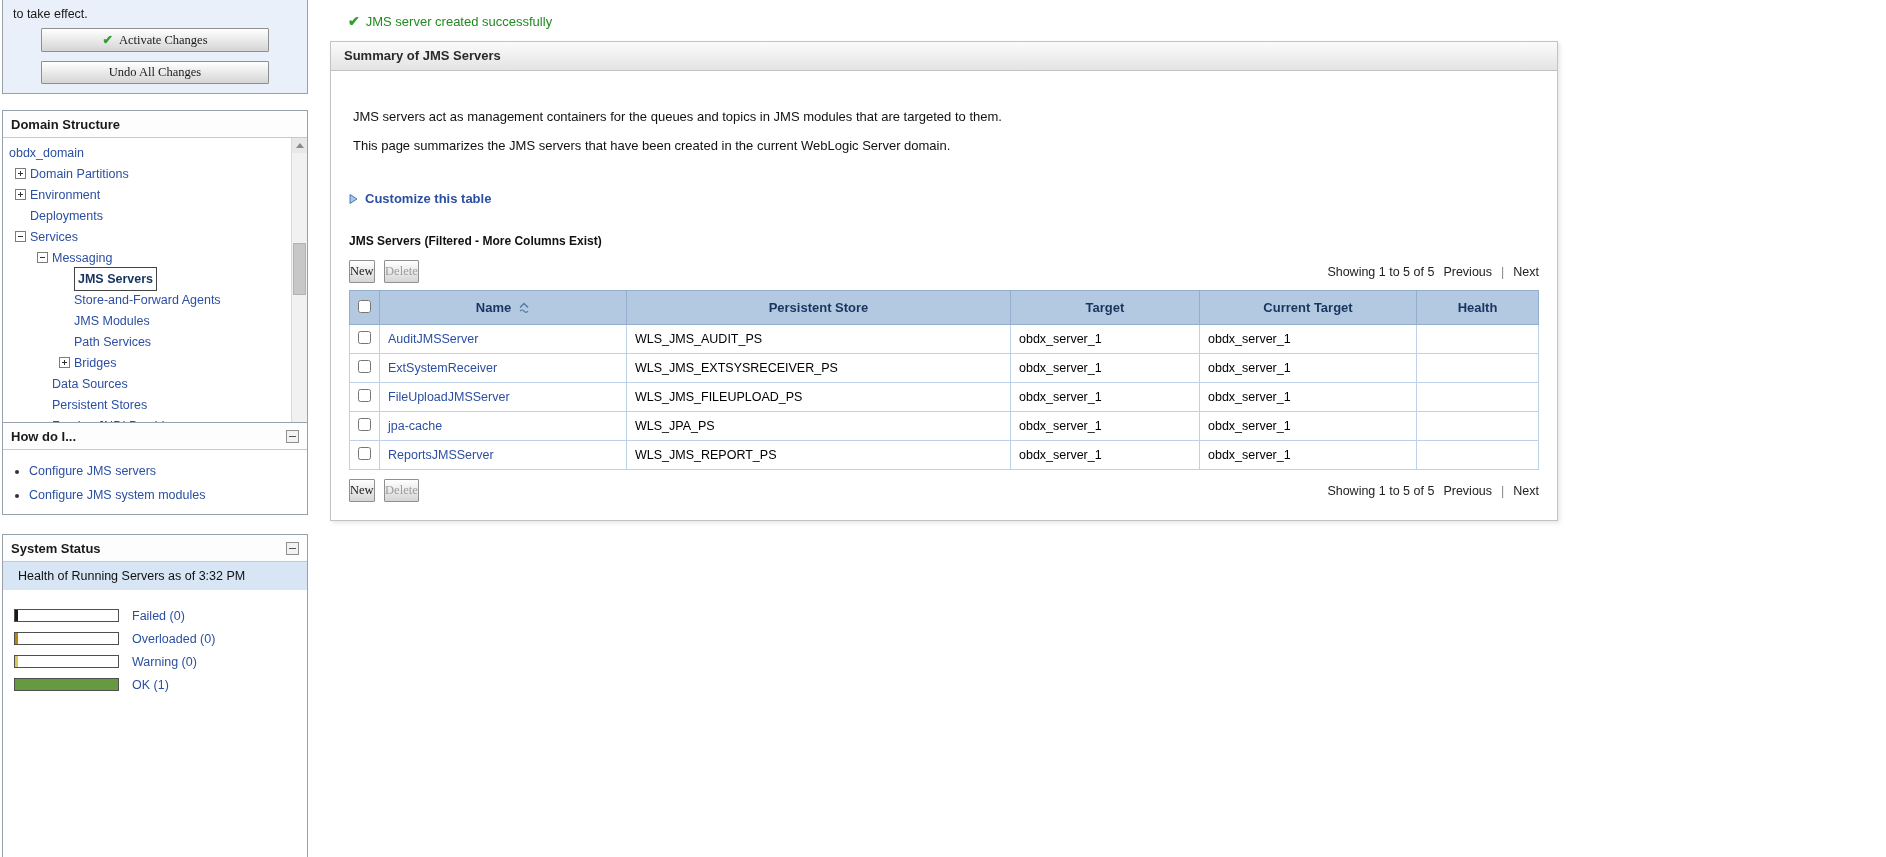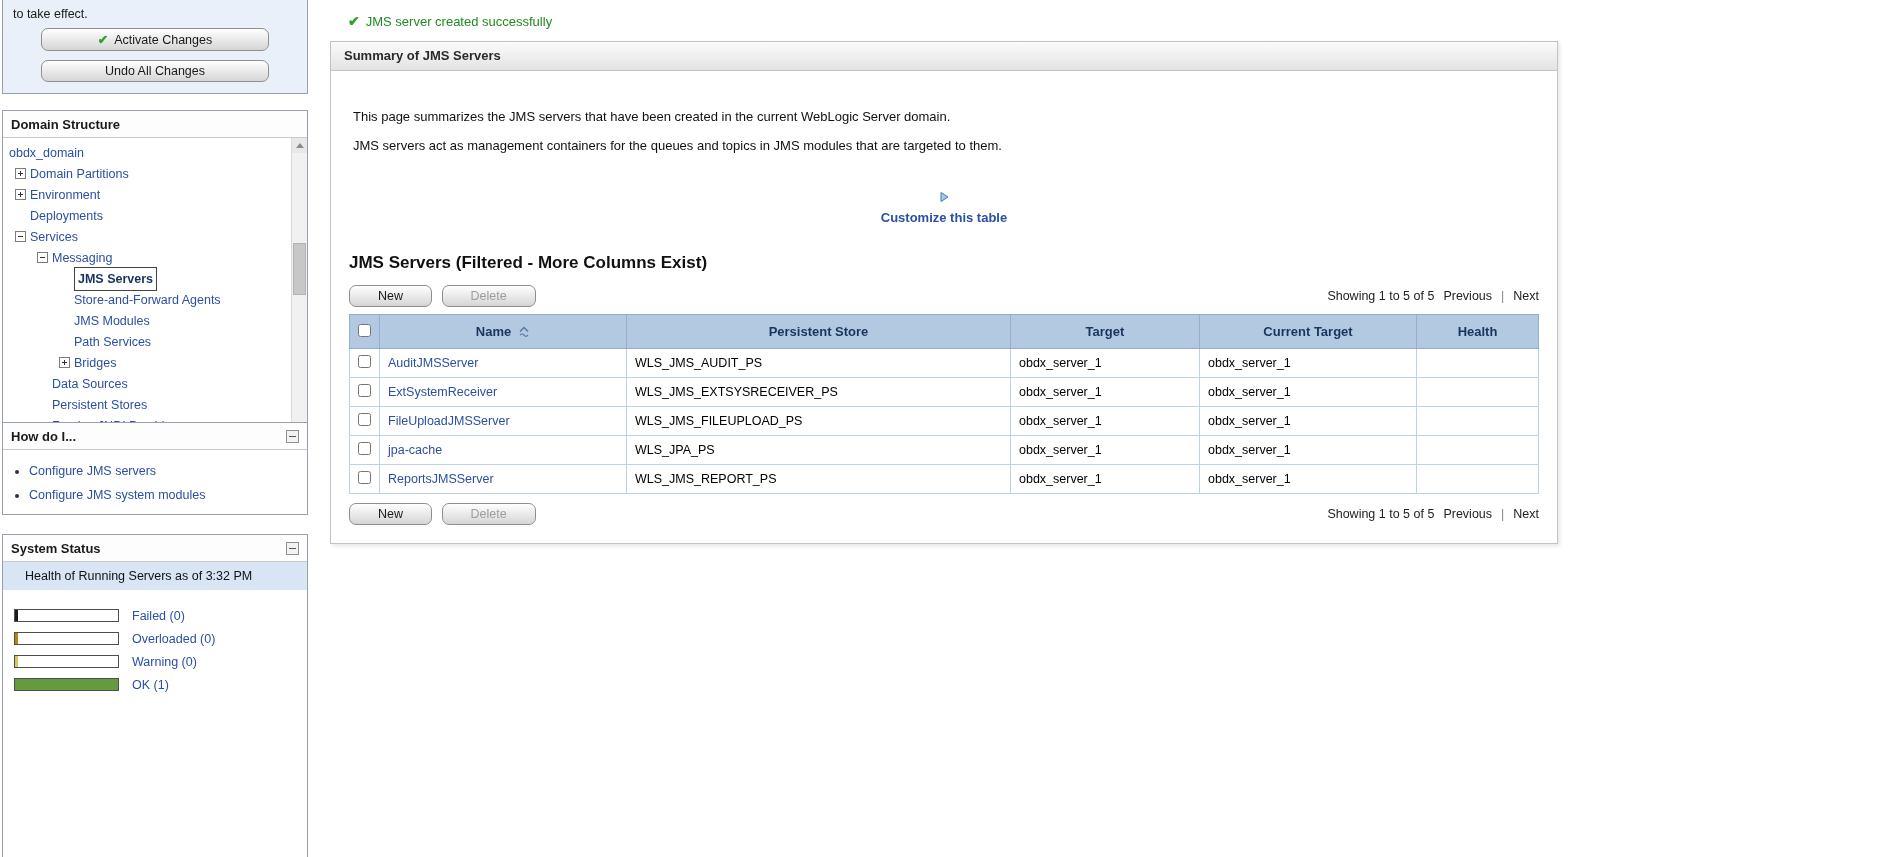--- a/index.html
+++ b/index.html
@@ -16,22 +16,22 @@
     display: flex; justify-content: space-between; align-items: center;
     padding: 6px 8px 5px; font-size: 13px; font-weight: bold; color: #1a1a1a;
     border-bottom: 1px solid #c9c9c9; background: #fdfdfd;
   }
   .collapse-box { width: 13px; height: 13px; border: 1px solid #8f8f8f; background: #f2f2f2; cursor: pointer; }
   .collapse-box::after { content: ""; display: block; width: 7px; height: 1px; background: #555; margin: 5px auto 0; }
 
   #change-center { top: -2px; height: 96px; background: #e9f0f9; padding-top: 6px; }
   #change-center .cc-note { padding: 2px 10px 7px; color: #1a1a1a; }
   .btn {
-    display: inline-block; padding: 3px 28px; font-family: Liberation Sans, sans-serif; font-size: 12.5px; color: #1a1a1a;
-    background: linear-gradient(#ffffff, #d5d5d5); border: 1px solid #8f8f8f; border-radius: 7px; cursor: pointer;
+    display: inline-block; padding: 3px 0; font-family: Liberation Serif, serif; font-size: 12.5px; color: #1a1a1a;
+    background: linear-gradient(#ffffff, #d5d5d5); border: 1px solid #8f8f8f; border-radius: 1px; cursor: pointer;
   }
   .btn.disabled { color: #9d9d9d; }
   .btn-wide { display: block; width: 228px; margin: 0 auto 9px; text-align: center; }
   .check-glyph { color: #2fa12f; font-weight: bold; margin-right: 6px; }
 
   #domain-structure { top: 110px; height: 384px; }
   .tree-wrap { position: relative; height: calc(100% - 28px); overflow: hidden; }
   .tree { padding: 5px 20px 0 6px; }
   .tree-row { line-height: 21px; white-space: nowrap; }
   .toggle, .toggle-spacer { display: inline-block; width: 11px; height: 11px; margin-right: 4px; vertical-align: -1px; }
@@ -47,42 +47,42 @@
   .sb-arrow::after { content: ""; position: absolute; left: 4px; border-left: 4px solid transparent; border-right: 4px solid transparent; }
   .sb-arrow.up::after { top: 5px; border-bottom: 5px solid #8a8a8a; }
   .sb-arrow.down::after { top: 6px; border-top: 5px solid #8a8a8a; }
   .sb-thumb { position: absolute; left: 1px; width: 13px; top: 105px; height: 52px; background: #c7c7c7; border: 1px solid #b2b2b2; cursor: pointer; }
 
   #how-do-i { top: 422px; height: 93px; }
   .howdoi-list { margin: 9px 0 0 26px; list-style: disc; }
   .howdoi-list li { line-height: 24px; color: #333; }
 
   #system-status { top: 534px; height: 330px; }
-  .status-subtitle { background: #d7e5f4; padding: 7px 22px; color: #111; }
+  .status-subtitle { background: #d7e5f4; padding: 7px 15px; color: #111; }
   .gauges { padding: 14px 0 0 11px; }
   .gauge-row { display: flex; align-items: center; height: 23px; }
   .gauge-bar { width: 105px; height: 13px; border: 1px solid #4f4f4f; background: #fff; position: relative; flex: 0 0 auto; }
   .gauge-fill { position: absolute; left: 0; top: 0; bottom: 0; }
   .gauge-label { margin-left: 13px; color: #2b4fa2; cursor: pointer; }
 
   
   #main { position: absolute; left: 330px; top: 0; width: 1228px; }
   .msg-row { display: flex; align-items: center; margin: 13px 0 12px 18px; color: #1f8c1f; font-size: 13px; }
   .msg-row .check-glyph { font-size: 14px; }
   #summary-panel { border: 1px solid #c3c3c3; background: #fff; box-shadow: 2px 2px 4px rgba(0,0,0,.10); }
   .title-bar {
     background: linear-gradient(#fbfbfb, #e3e3e3); border-bottom: 1px solid #c3c3c3;
     padding: 6px 13px 7px; font-size: 13px; font-weight: bold; color: #2a2a2a;
   }
   .panel-body { padding: 38px 18px 16px; }
   .panel-body p { font-size: 13px; margin: 0 0 14px 4px; color: #111; }
   .panel-body p + p { margin-bottom: 38px; }
-  .customize-row { display: flex; align-items: center; gap: 7px; margin: 0 0 28px 0; flex-direction: column; }
+  .customize-row { display: flex; align-items: center; gap: 7px; margin: 0 0 28px 0; }
   .customize-row .link { font-weight: bold; font-size: 13px; }
-  .table-caption { font-weight: bold; font-size: 17px; margin-bottom: 8px; color: #111; }
+  .table-caption { font-weight: bold; font-size: 12px; margin-bottom: 8px; color: #111; }
   .table-toolbar { display: flex; justify-content: space-between; align-items: center; padding: 4px 0 7px; }
   .table-toolbar .btn { margin-right: 6px; }
   .paging { color: #222; font-size: 12.5px; display: flex; align-items: center; gap: 9px; }
   .pg-sep { color: #888; }
   .pg-link { cursor: pointer; color: #222; }
 
   table.jms { width: 100%; border-collapse: collapse; }
   table.jms th {
     background: #b3c9e1; color: #17355f; text-align: center; font-size: 13px;
     padding: 9px 8px; border: 1px solid #94afce;
@@ -177,22 +177,22 @@
 
 <div id="main">
   <div class="msg-row">
     <span class="check-glyph">✔</span>
     <span>JMS server created successfully</span>
   </div>
 
   <div id="summary-panel">
     <div class="title-bar">Summary of JMS Servers</div>
     <div class="panel-body">
+      <p>JMS servers act as management containers for the queues and topics in JMS modules that are targeted to them.</p>
       <p>This page summarizes the JMS servers that have been created in the current WebLogic Server domain.</p>
-      <p>JMS servers act as management containers for the queues and topics in JMS modules that are targeted to them.</p>
 
       <div class="customize-row">
         <svg width="9" height="12" viewBox="0 0 9 12">
             <path d="M1 1.5 L8 6 L1 10.5 Z" fill="#a9c6e4" stroke="#4a79b8"></path>
           </svg>
         <span class="link">Customize this table</span>
       </div>
 
       <div class="table-caption">JMS Servers (Filtered - More Columns Exist)</div>
 

